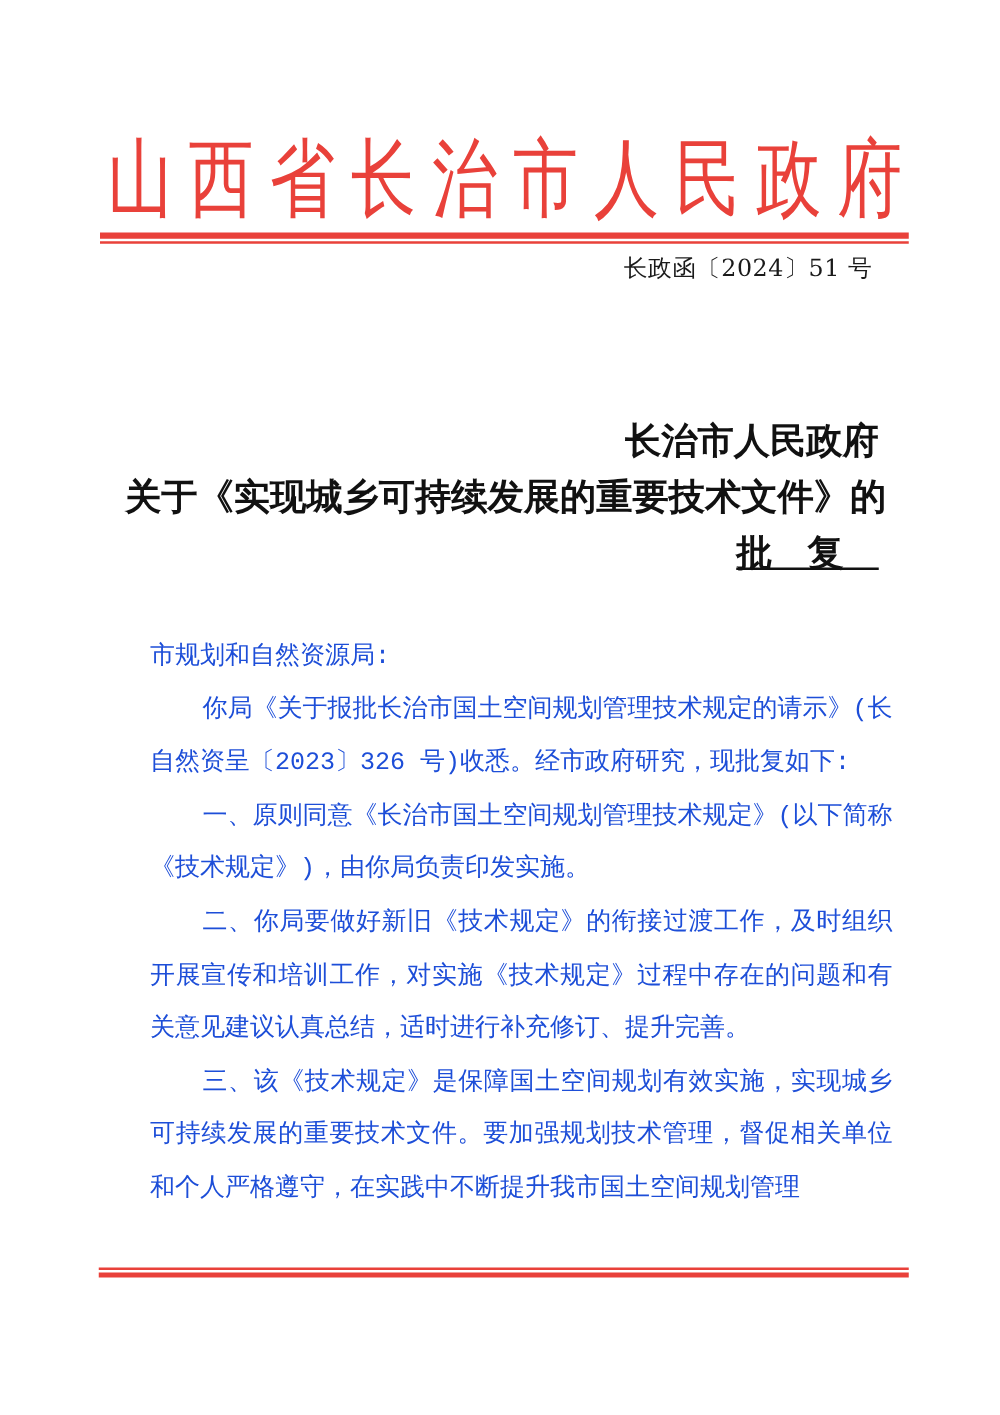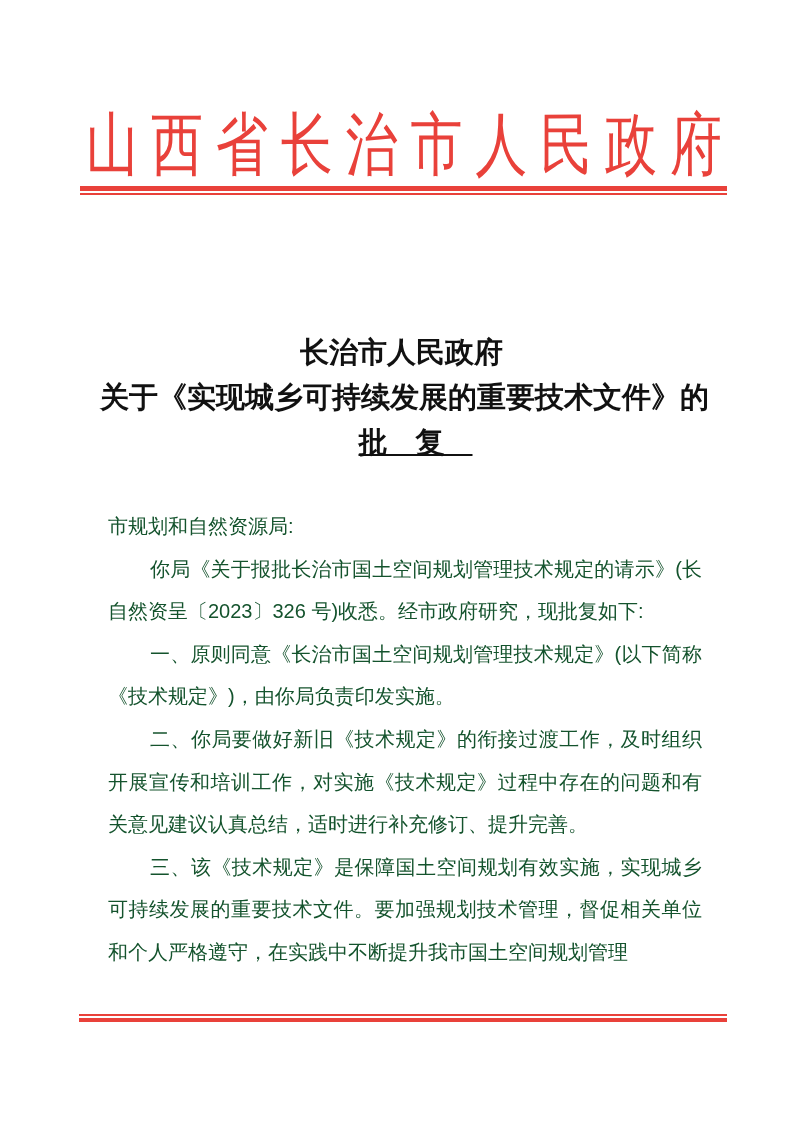--- a/index.html
+++ b/index.html
@@ -31,27 +31,27 @@
     font-size: 19px; line-height: 28px; color: #1a1a1a;
     letter-spacing: 0.5px;
   }
 
   .title {
     position: absolute; left: 100px; top: 330px; width: 603px;
     text-align: center;
     font-family: "DejaVu Serif", "Liberation Serif", serif;
     font-weight: bold; font-size: 29px; line-height: 45px; color: #111;
   }
-  .title .line { display: block; white-space: nowrap; }
+  .title .line { display: block; white-space: nowrap; text-align: right; }
   .title .line.l3 { letter-spacing: 28px; padding-left: 28px; text-decoration: underline; }
 
   .body {
-    position: absolute; left: 108px; top: 505px; width: 594px;
-    font-family: Liberation Sans, sans-serif;
-    font-size: 20px; line-height: 42.6px; color: #14532d;
+    position: absolute; left: 120px; top: 505px; width: 594px;
+    font-family: Liberation Mono, monospace;
+    font-size: 20px; line-height: 42.6px; color: #1d4ed8;
   }
   .body p { margin: 0; text-align: justify; text-align-last: left; }
   .body p.indent { text-indent: 42px; }
 </style>
 </head>
 <body>
 
 <div class="page">
 
   <div class="masthead">
@@ -63,20 +63,21 @@
     <span>市</span>
     <span>人</span>
     <span>民</span>
     <span>政</span>
     <span>府</span>
   </div>
 
   <div class="rule top-thick"></div>
   <div class="rule top-thin"></div>
 
+  <div class="docno">长政函〔2024〕51 号</div>
 
   <div class="title">
     <span class="line l1">长治市人民政府</span>
     <span class="line l2">关于《实现城乡可持续发展的重要技术文件》的</span>
     <span class="line l3">批复</span>
   </div>
 
   <div class="body">
     <p>市规划和自然资源局:</p>
     <p class="indent">你局《关于报批长治市国土空间规划管理技术规定的请示》(长自然资呈〔2023〕326 号)收悉。经市政府研究，现批复如下:</p>

